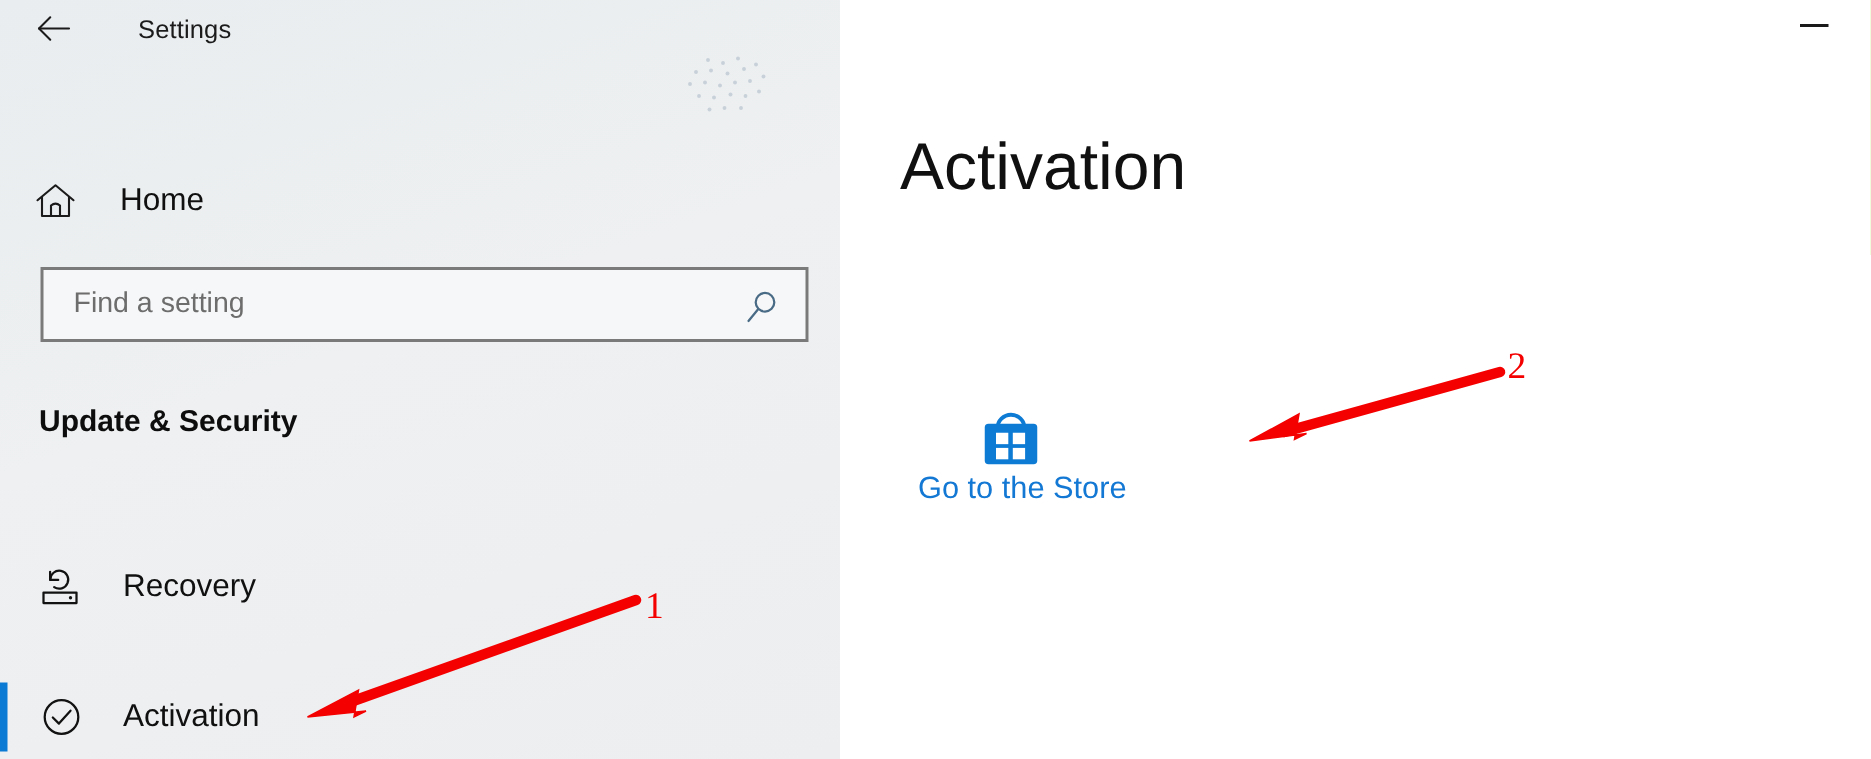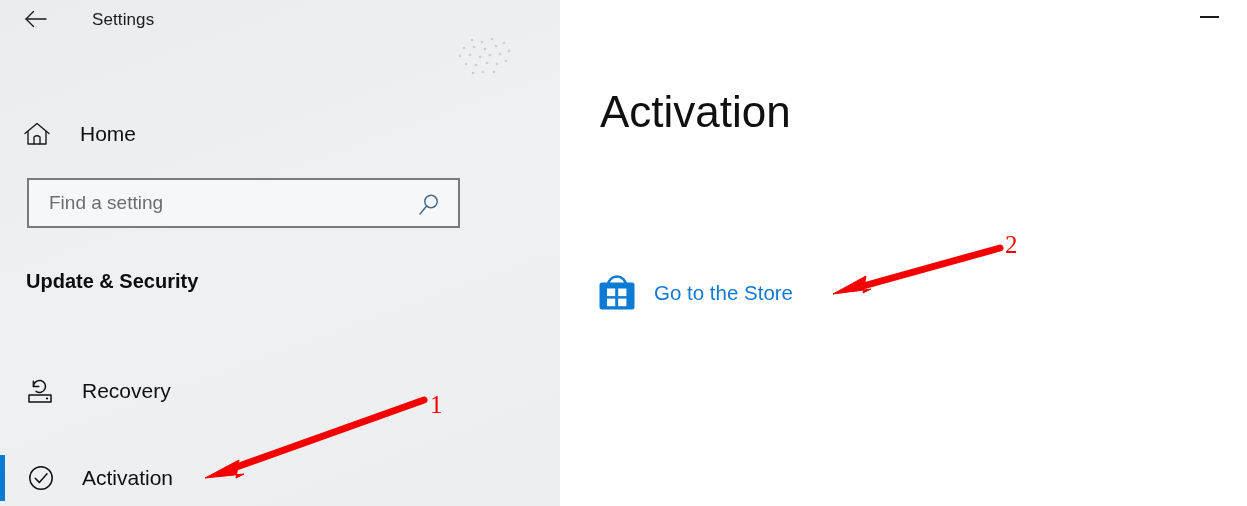--- a/index.html
+++ b/index.html
@@ -77,21 +77,21 @@
     margin-left: 28px;
     font-size: 21px;
     color: #101010;
     white-space: nowrap;
   }
 
   .search-box {
     position: absolute;
     left: 27px;
     top: 178px;
-    width: 433px;
+    width: 512px;
     height: 50px;
     box-sizing: border-box;
     border: 2px solid #7a7a7a;
     background: #f6f7f8;
     display: flex;
     align-items: center;
   }
   .search-input {
     border: 0;
     outline: none;
@@ -197,20 +197,21 @@
     color: #171717;
     white-space: nowrap;
   }
 
   .link-row {
     position: absolute;
     left: 36px;
     display: flex;
     align-items: center;
     cursor: pointer;
+    flex-direction: column;
   }
   .link-row .link-ico {
     width: 42px;
     height: 42px;
     flex: 0 0 auto;
     display: flex;
     align-items: center;
     justify-content: center;
   }
   .link-text {

